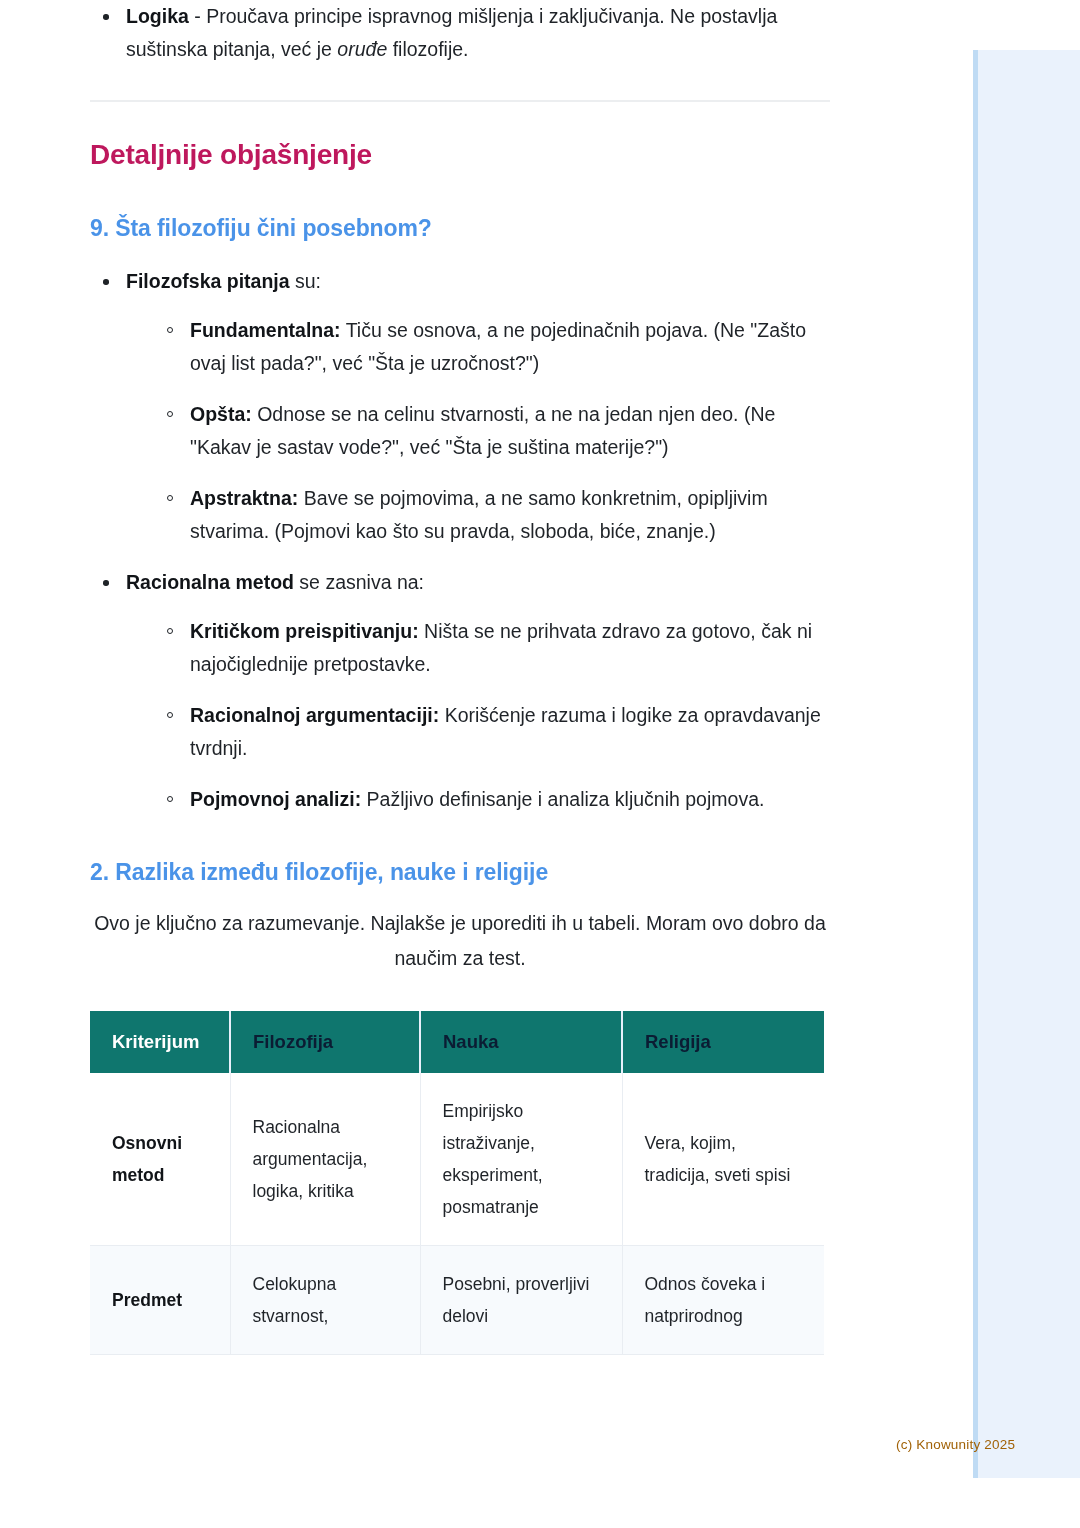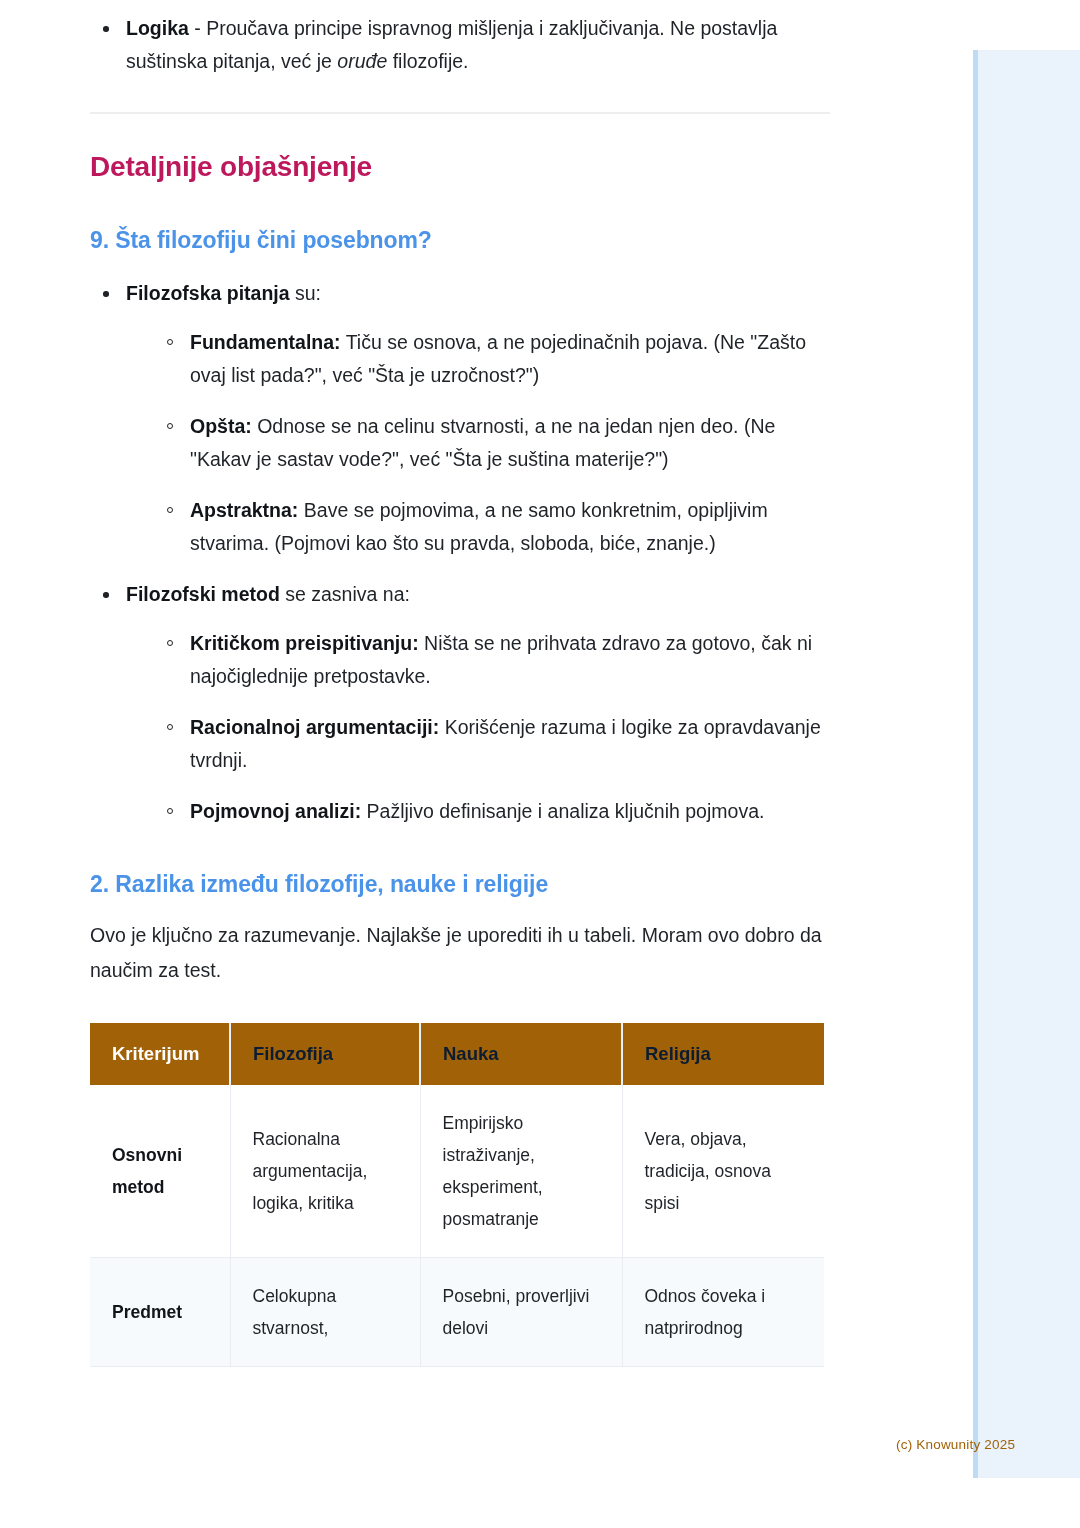--- a/index.html
+++ b/index.html
@@ -31,21 +31,21 @@
   
   #doc {
     position: absolute;
     left: 0;
     top: 0;
     width: 920px;
     padding: 0;
   }
 
   .content {
-    margin: 12px 90px;
+    margin: 0 90px;
     width: 740px;
   }
 
   
   ul.lvl1 {
     list-style: none;
     margin: 0;
     padding: 0;
   }
   ul.lvl1 > li {
@@ -121,39 +121,39 @@
     letter-spacing: -0.1px;
   }
 
   p.para {
     font-size: 19.5px;
     line-height: 35px;
     margin: 19px 0 0 0;
     text-align: justify;
     color: #1f2328;
   }
-  p.para.left { text-align: left; }
+  p.para.left { text-align: center; }
 
   .list-block { margin-top: 22px; }
 
   
   table.cmp {
     border-collapse: collapse;
     table-layout: fixed;
     width: 734px;
     margin-top: 35px;
     font-size: 17.5px;
   }
   table.cmp col.c1 { width: 140px; }
   table.cmp col.c2 { width: 190px; }
   table.cmp col.c3 { width: 202px; }
   table.cmp col.c4 { width: 202px; }
 
   table.cmp thead th {
-    background: #a16207;
+    background: #0f766e;
     color: #0b1c33;
     font-weight: bold;
     text-align: left;
     padding: 20px 22px;
     font-size: 18.5px;
     border-right: 2px solid #e8f0fb;
     border-bottom: 0;
   }
   table.cmp thead th:last-child { border-right: 0; }
   table.cmp thead th.first-head { color: #ffffff; }
@@ -209,21 +209,21 @@
               <li><b>Fundamentalna:</b><span> Tiču se osnova, a ne pojedinačnih pojava. (Ne "Zašto ovaj list pada?", već "Šta je uzročnost?")</span></li>
               <li><b>Opšta:</b><span> Odnose se na celinu stvarnosti, a ne na jedan njen deo. (Ne "Kakav je sastav vode?", već "Šta je suština materije?")</span></li>
               <li><b>Apstraktna:</b><span> Bave se pojmovima, a ne samo konkretnim, opipljivim stvarima. (Pojmovi kao što su pravda, sloboda, biće, znanje.)</span></li>
             </ul>
           </div>
         </li>
       </ul>
 
       <ul class="lvl1">
         <li>
-          <b>Filozofski metod</b><span> se zasniva na:</span>
+          <b>Racionalna metod</b><span> se zasniva na:</span>
           <div class="sub-wrap">
             <ul class="lvl2">
               <li><b>Kritičkom preispitivanju:</b><span> Ništa se ne prihvata zdravo za gotovo, čak ni najočiglednije pretpostavke.</span></li>
               <li><b>Racionalnoj argumentaciji:</b><span> Korišćenje razuma i logike za opravdavanje tvrdnji.</span></li>
               <li><b>Pojmovnoj analizi:</b><span> Pažljivo definisanje i analiza ključnih pojmova.</span></li>
             </ul>
           </div>
         </li>
       </ul>
     </div>
@@ -244,21 +244,21 @@
           <th>Filozofija</th>
           <th>Nauka</th>
           <th>Religija</th>
         </tr>
       </thead>
       <tbody>
         <tr>
           <td class="crit">Osnovni metod</td>
           <td>Racionalna argumentacija, logika, kritika</td>
           <td>Empirijsko istraživanje, eksperiment, posmatranje</td>
-          <td>Vera, objava, tradicija, osnova spisi</td>
+          <td>Vera, kojim, tradicija, sveti spisi</td>
         </tr>
         <tr>
           <td class="crit">Predmet</td>
           <td>Celokupna stvarnost,</td>
           <td>Posebni, proverljivi delovi</td>
           <td>Odnos čoveka i natprirodnog</td>
         </tr>
       </tbody>
     </table>
 

